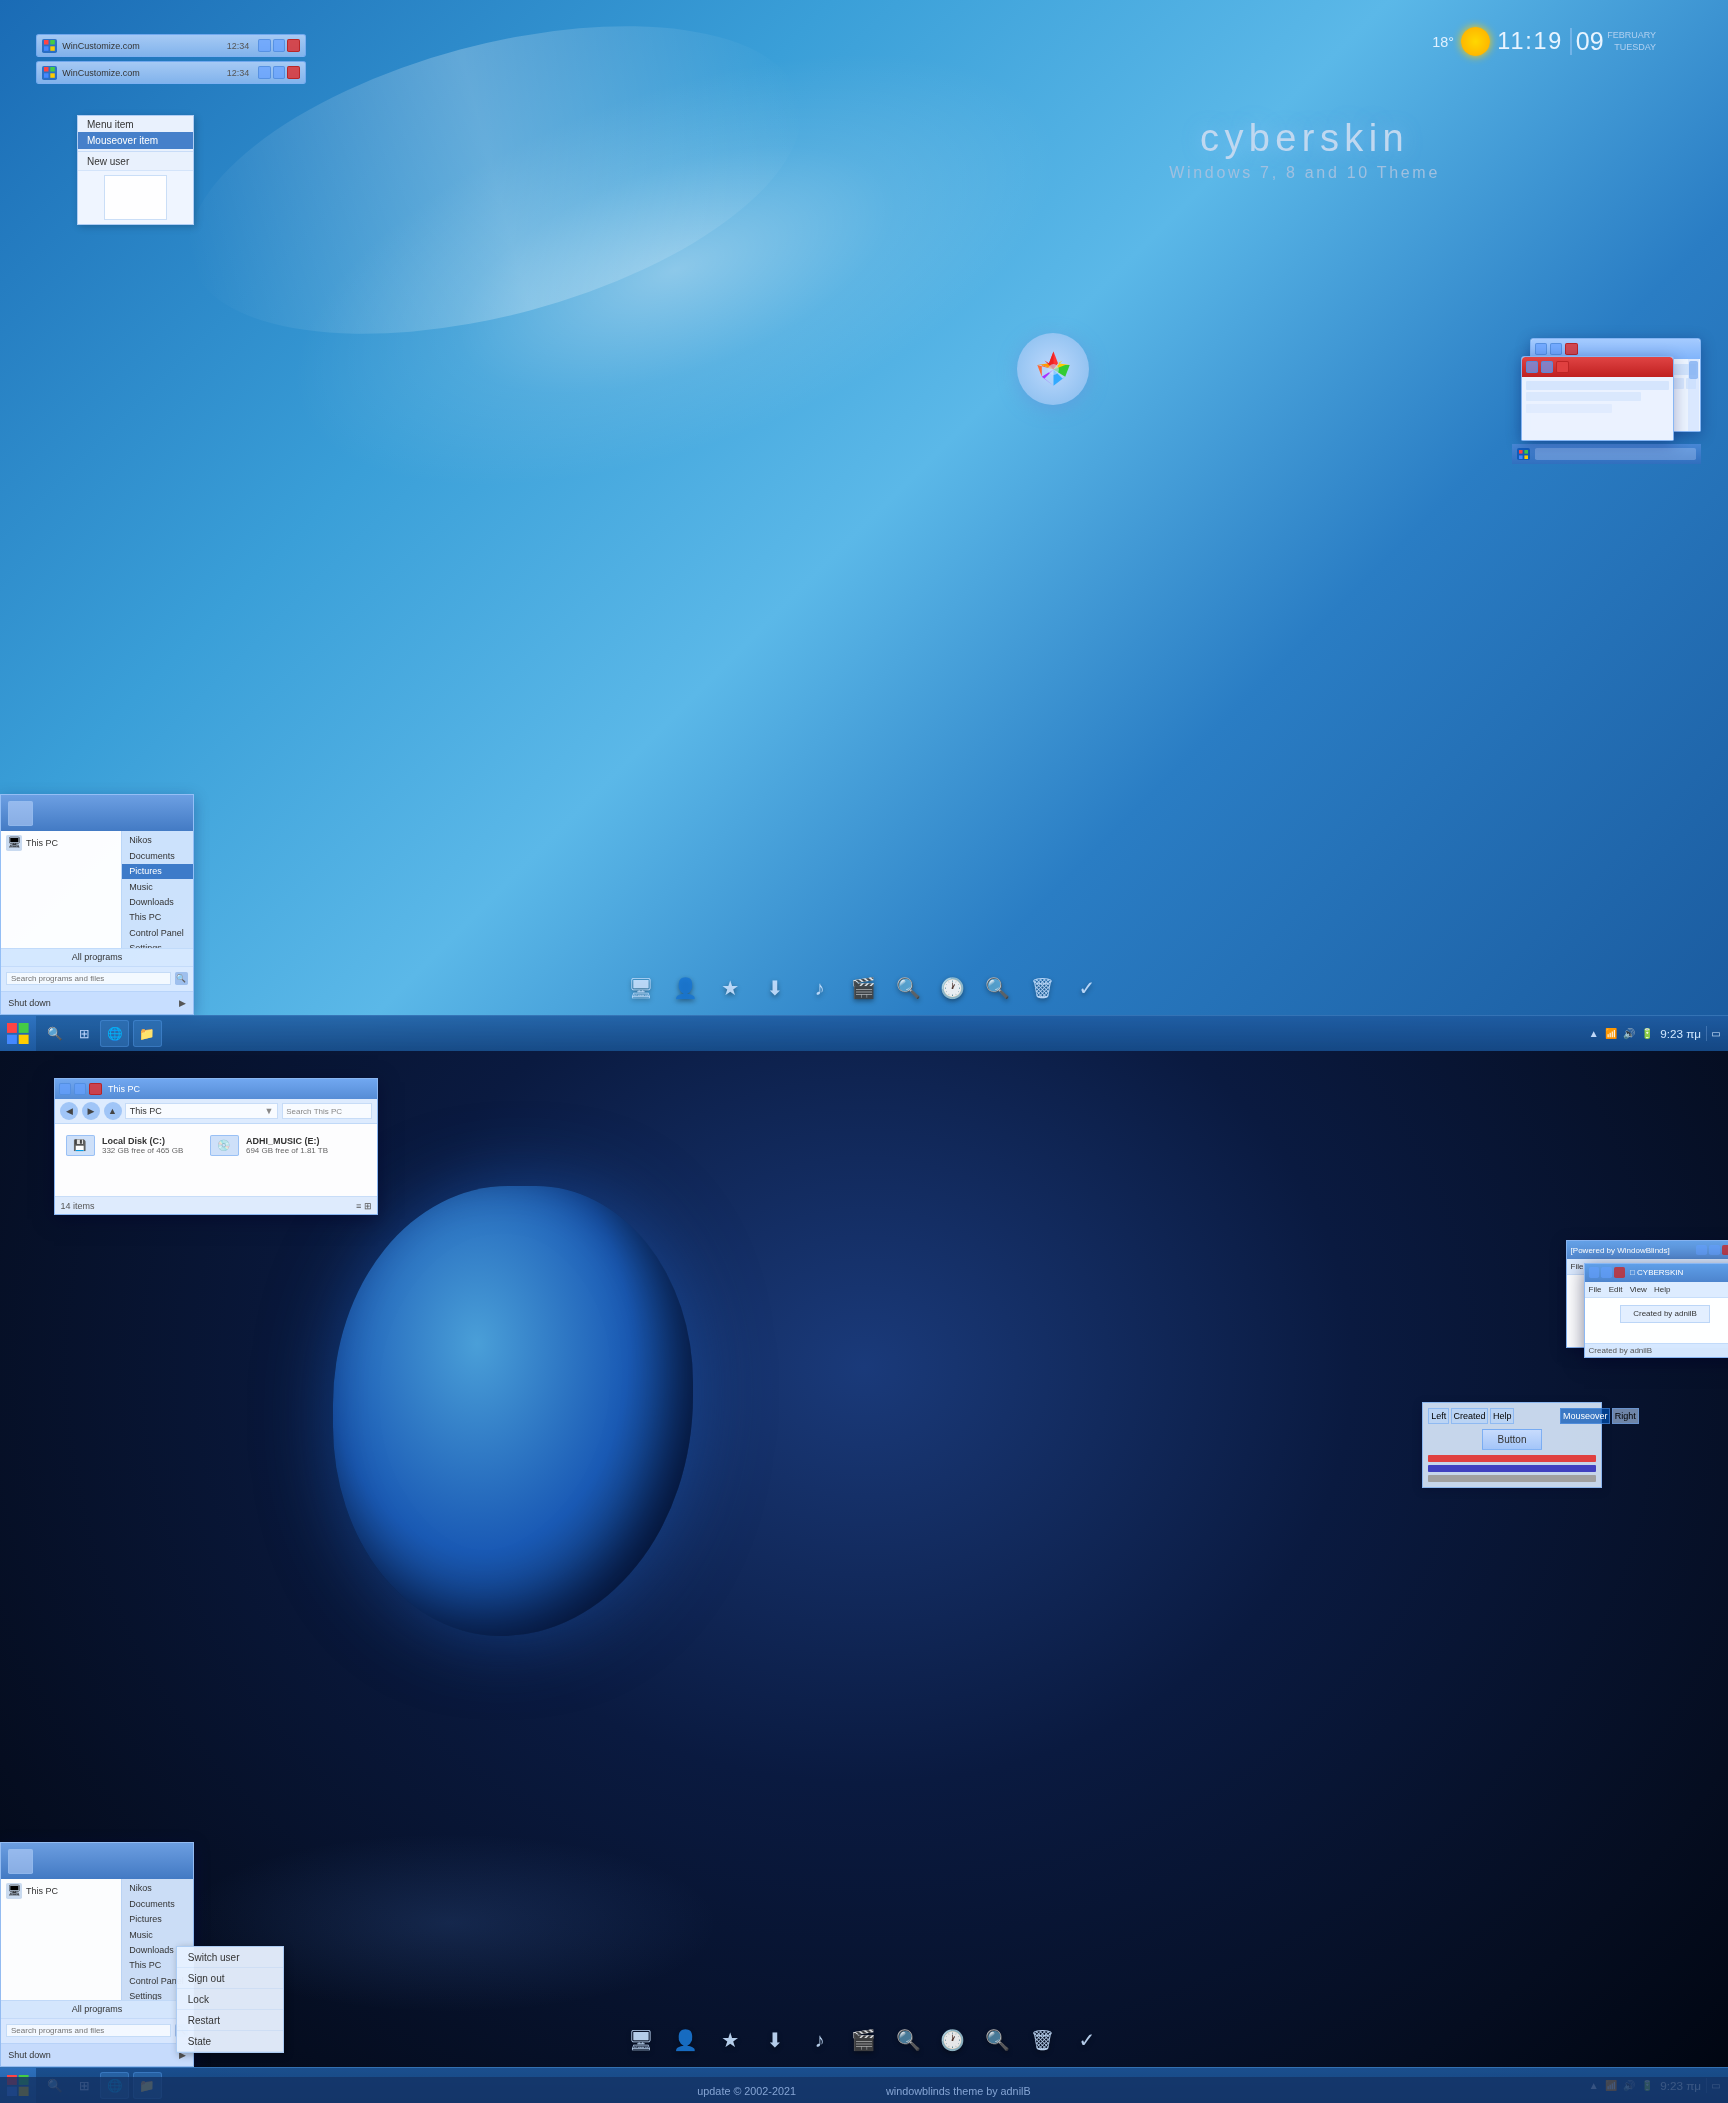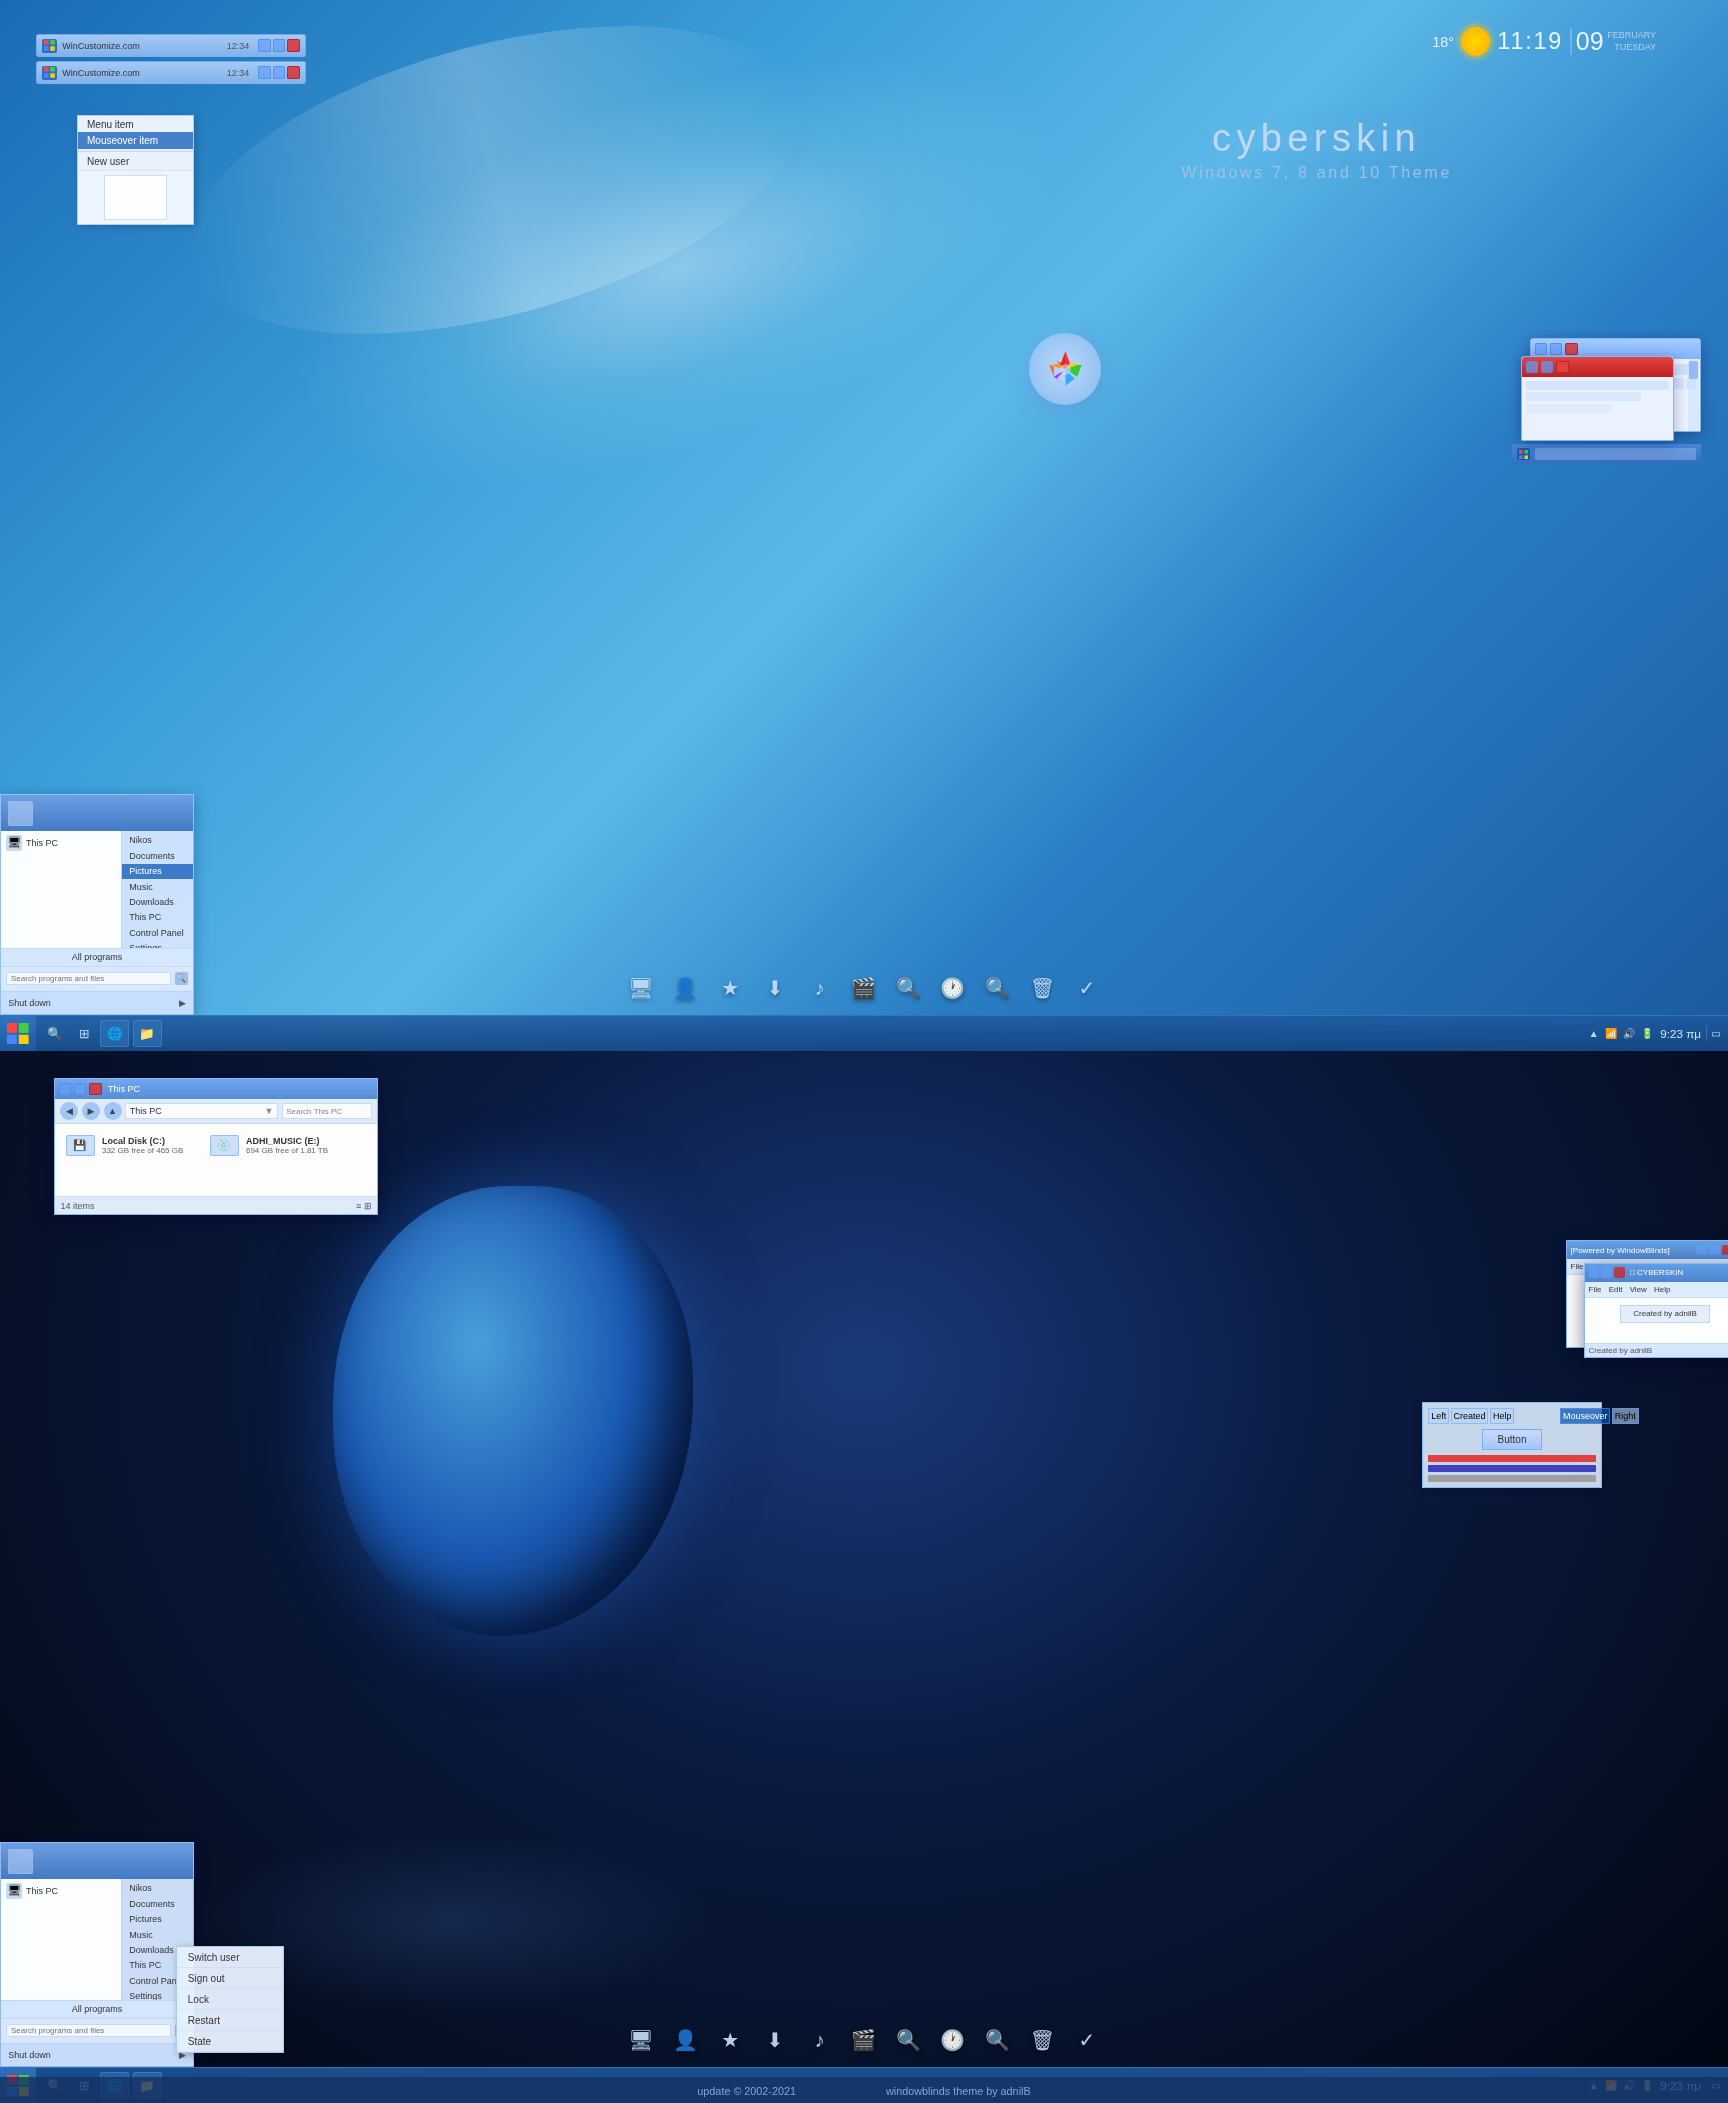--- a/index.html
+++ b/index.html
@@ -159,21 +159,21 @@
       font-size: 9px;
       color: #b0d0f0;
       line-height: 1.3;
       text-align: right;
     }
 
     
     .cyberskin-logo {
       position: absolute;
       top: 117px;
-      right: 276px;
+      right: 288px;
       text-align: center;
     }
 
     .cyberskin-text {
       font-size: 38px;
       color: #c0d8f0;
       letter-spacing: 5.4px;
       font-weight: 200;
       text-shadow: 0 0 18px rgba(150,200,255,0.5);
     }

